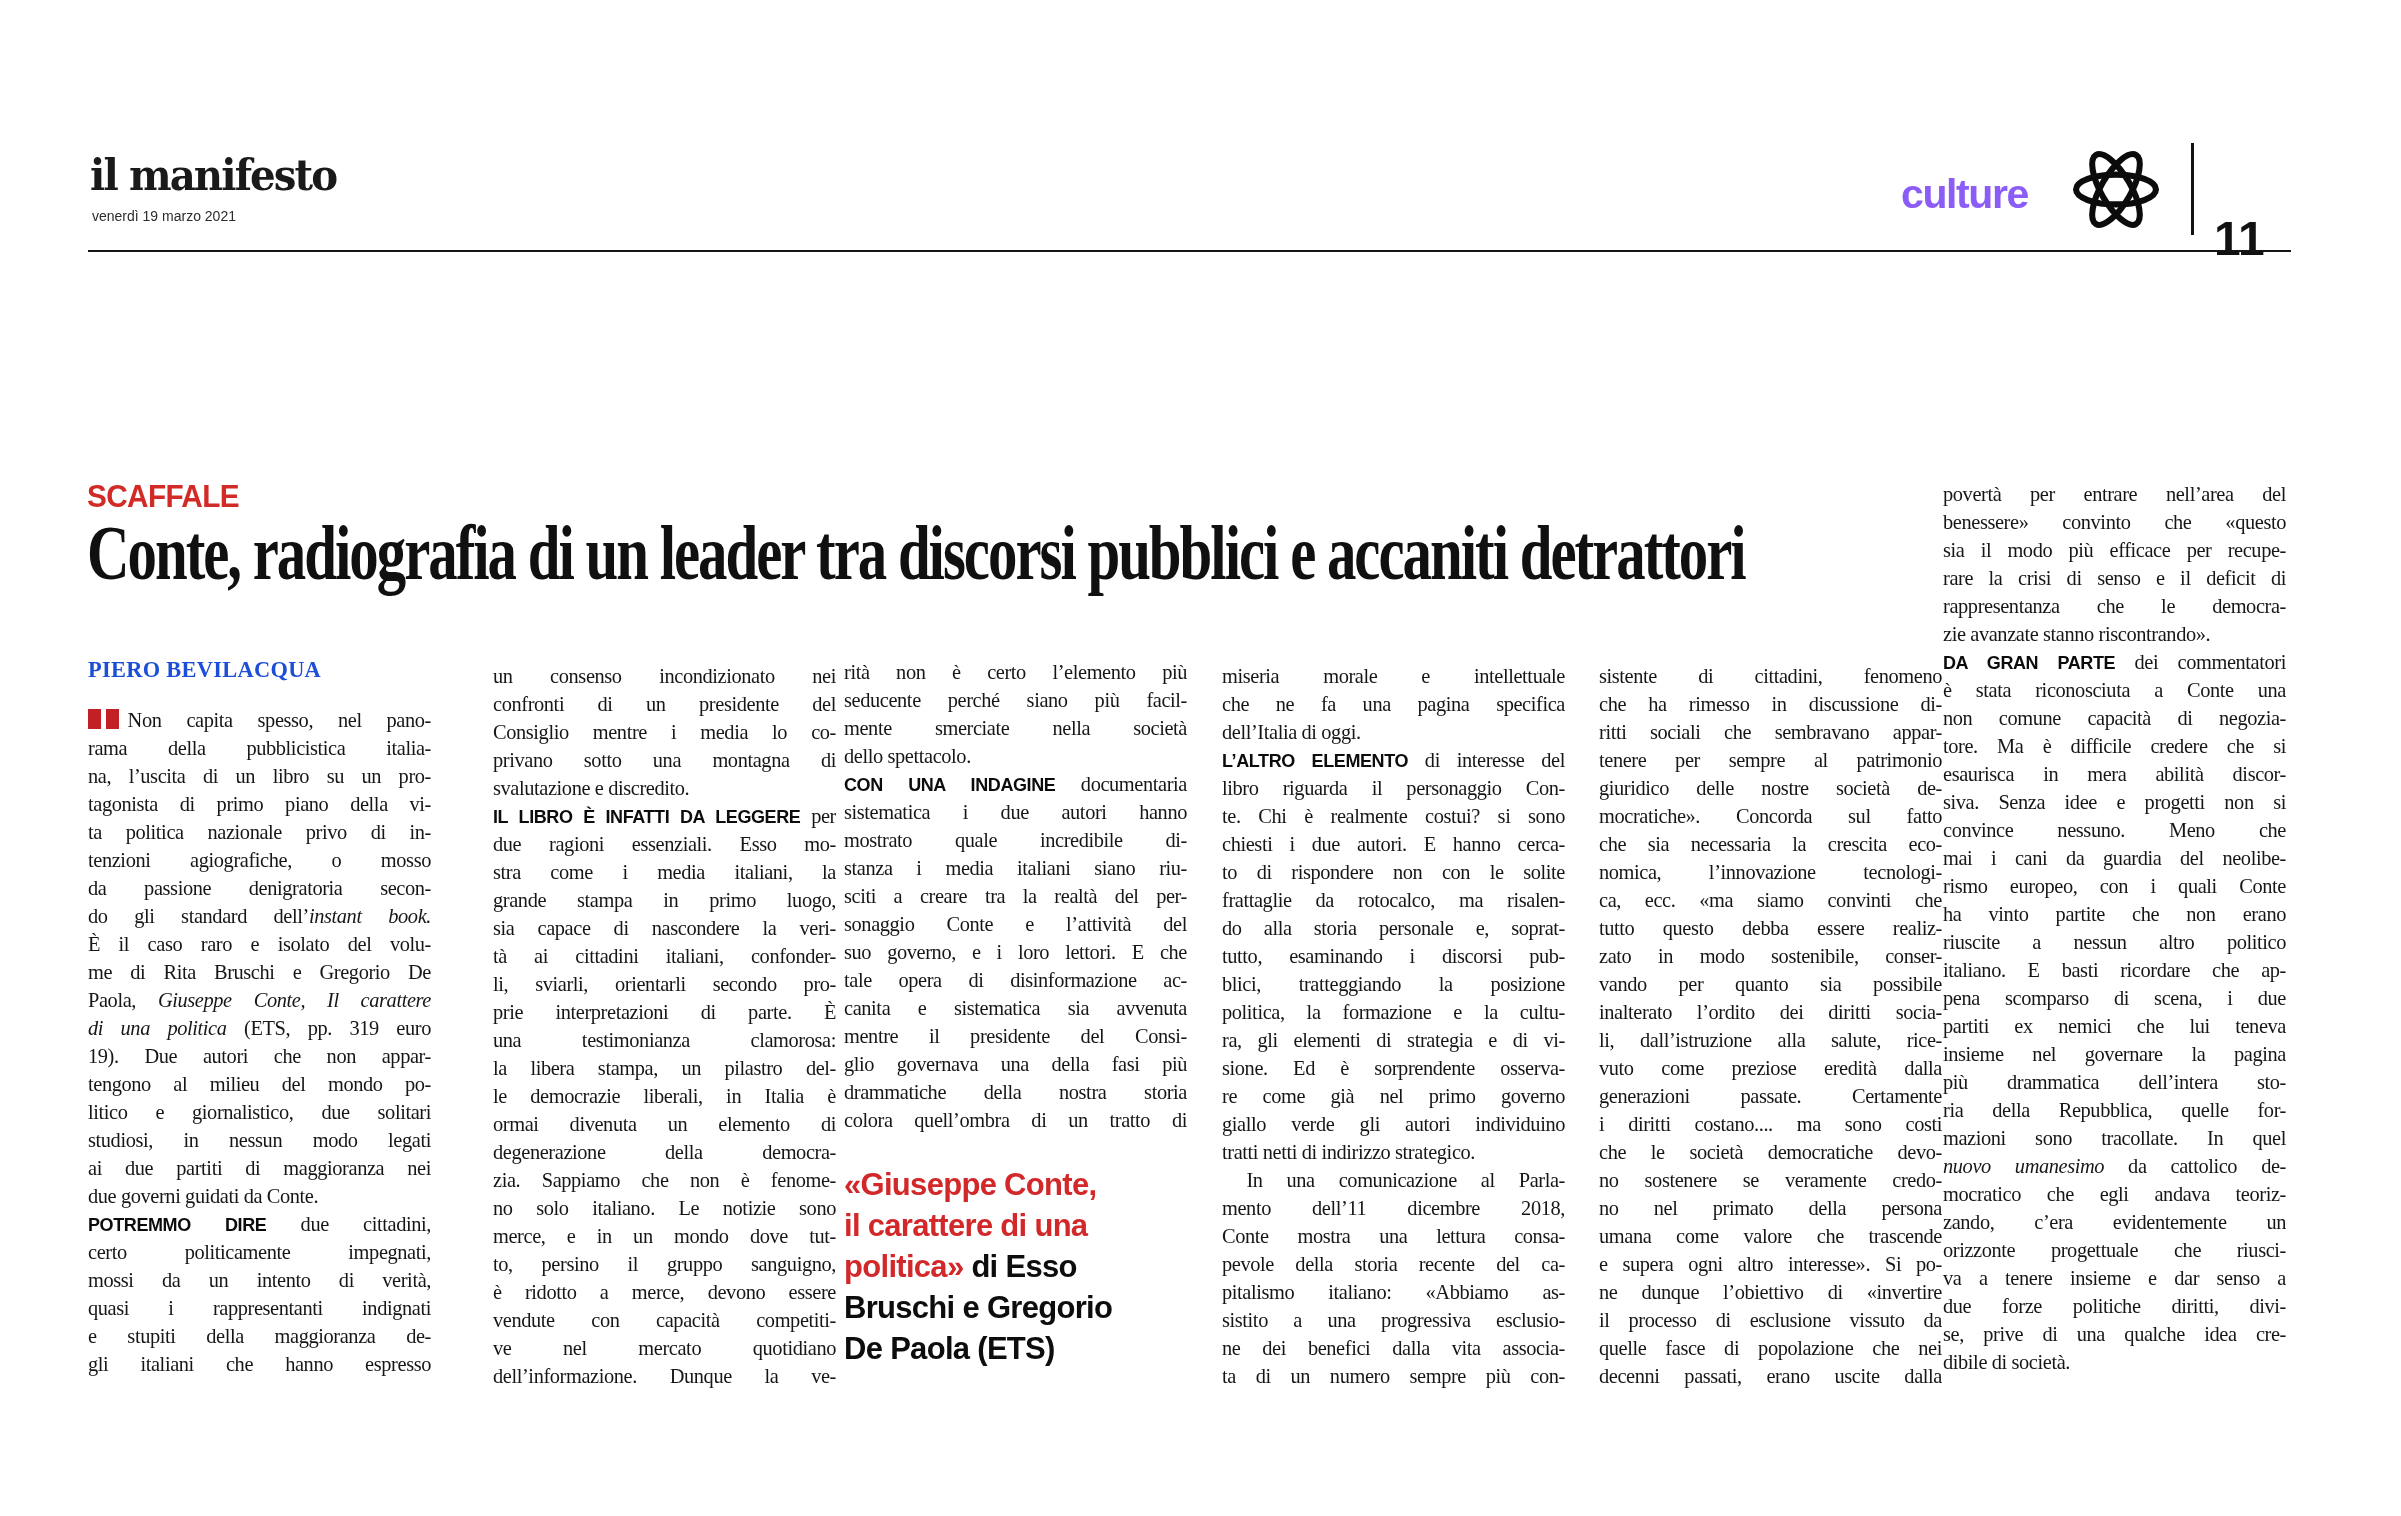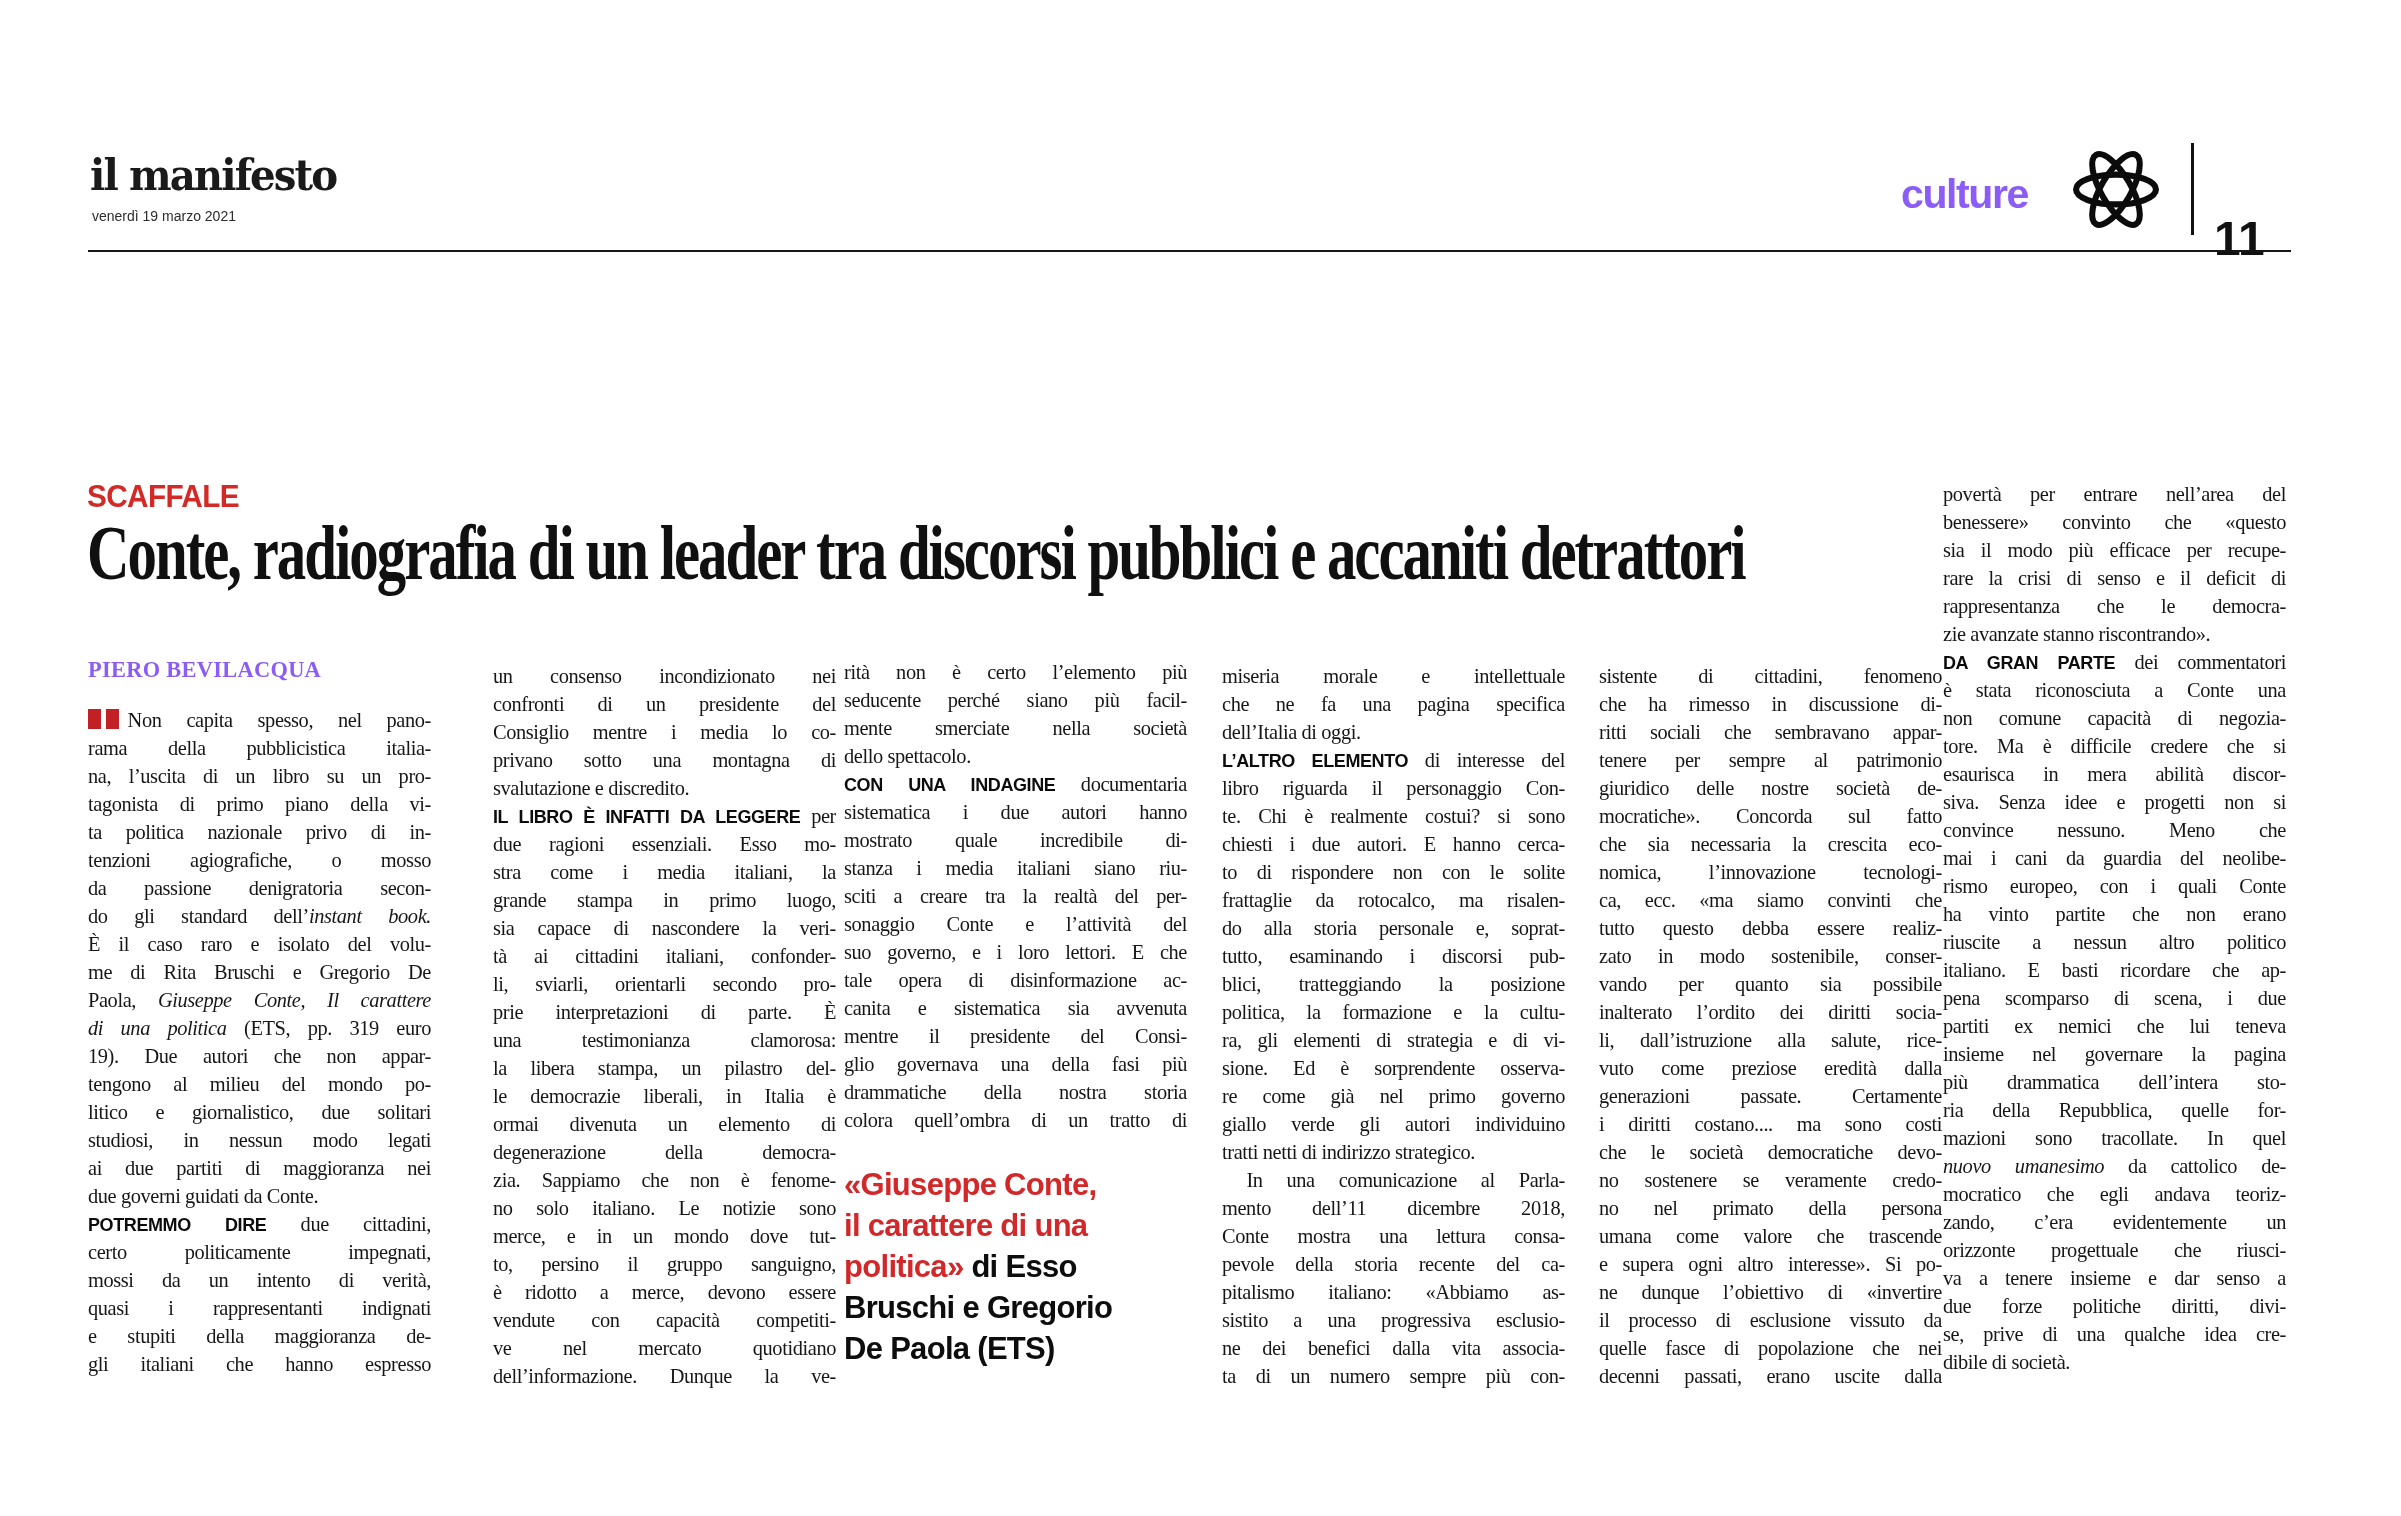--- a/index.html
+++ b/index.html
@@ -40,21 +40,21 @@
     transform:scaleX(.93);transform-origin:left top;
   }
   .headline{
     position:absolute;left:87px;top:513px;
     font-size:79px;line-height:1.02;font-weight:bold;color:#101010;
     letter-spacing:-2.7px;white-space:nowrap;
     transform:scaleX(.745);transform-origin:left top;
   }
   .byline{
     position:absolute;left:88px;top:657px;
-    font-weight:bold;font-size:22.4px;letter-spacing:0.3px;color:#8b5cf6;white-space:nowrap;
+    font-weight:bold;font-size:22.4px;letter-spacing:0.3px;color:#1d4ed8;white-space:nowrap;
   }
   
   .col{position:absolute;width:343px;}
   .c0{left:88px;top:706px;}
   .c1{left:493px;top:662px;}
   .c2{left:844px;top:658px;}
   .c3{left:1222px;top:662px;}
   .c4{left:1599px;top:662px;}
   .c5{left:1943px;top:480px;}
   .line{

